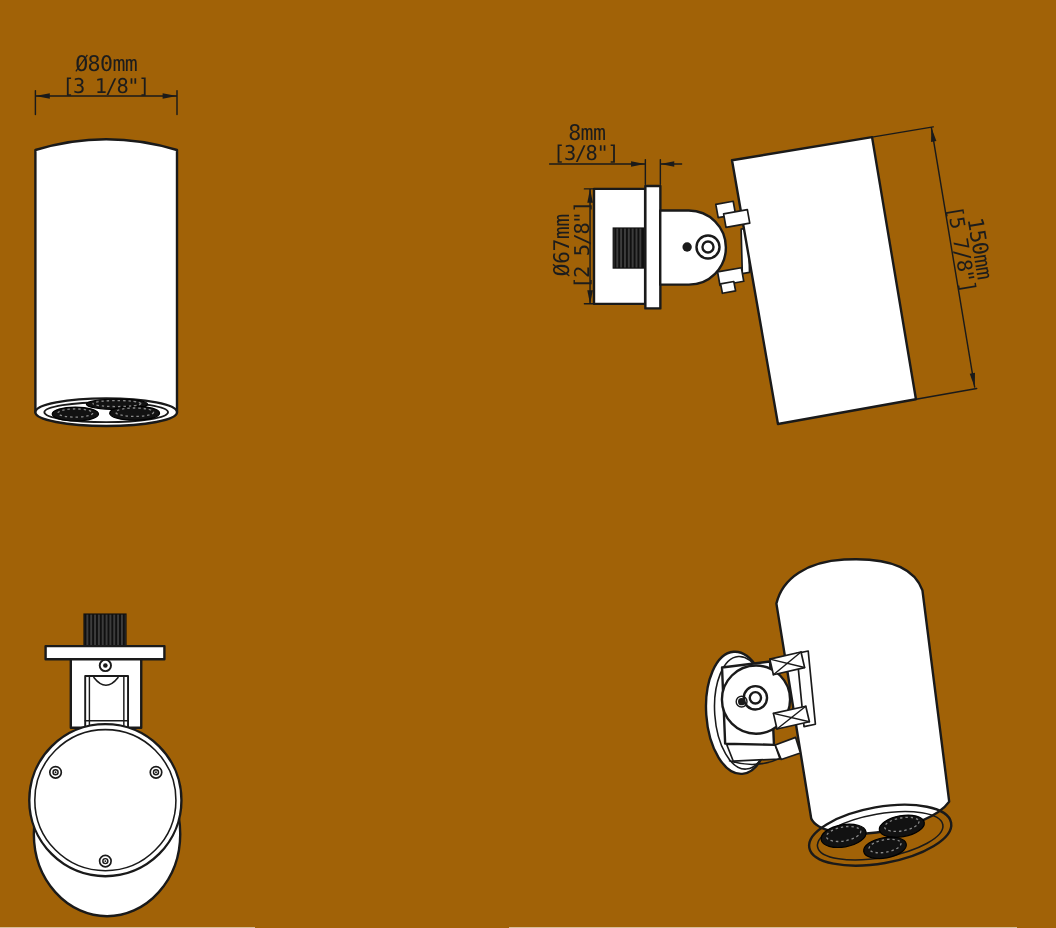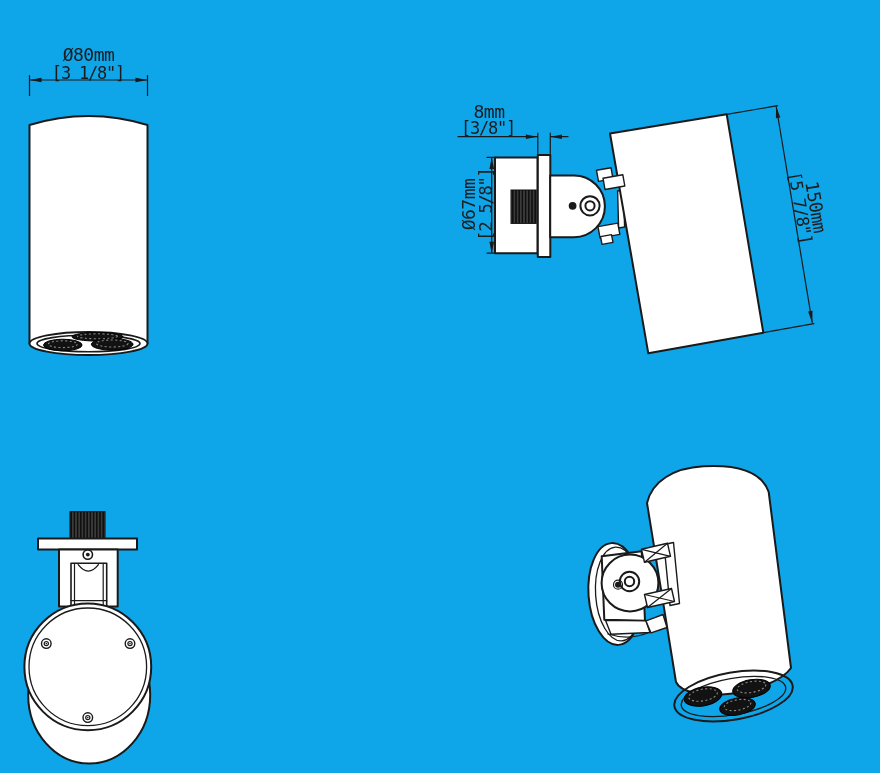--- a/index.html
+++ b/index.html
@@ -1,16 +1,16 @@
 <!DOCTYPE html>
 <html><head>
 <meta charset="utf-8">
 <style>
   html,body{margin:0;padding:0;background:#ffffff;}
-  .canvas{width:880px;height:773px;background:#0ea5e9;position:relative;overflow:hidden;}
+  .canvas{width:880px;height:773px;background:#a16207;position:relative;overflow:hidden;}
   svg{display:block;}
   .dim{font-family:"DejaVu Sans Mono","Liberation Mono",monospace;font-size:18px;fill:#1c1c1c;letter-spacing:-0.5px;}
   .dimi{font-size:17px;letter-spacing:-1.2px;}
   .o2{fill:#ffffff;stroke:#1a1a1a;stroke-width:2;stroke-linejoin:round;stroke-linecap:round;}
   .o16{fill:#ffffff;stroke:#1a1a1a;stroke-width:1.6;stroke-linejoin:round;}
   .o14{fill:#ffffff;stroke:#1a1a1a;stroke-width:1.4;stroke-linejoin:round;}
   .ln{fill:none;stroke:#1a1a1a;stroke-width:1.3;stroke-linecap:round;}
   .ln2{fill:none;stroke:#1a1a1a;stroke-width:2;stroke-linecap:round;}
   .dl{fill:none;stroke:#1a1a1a;stroke-width:1.2;stroke-linecap:round;}
   .ah{fill:#1a1a1a;stroke:none;}

